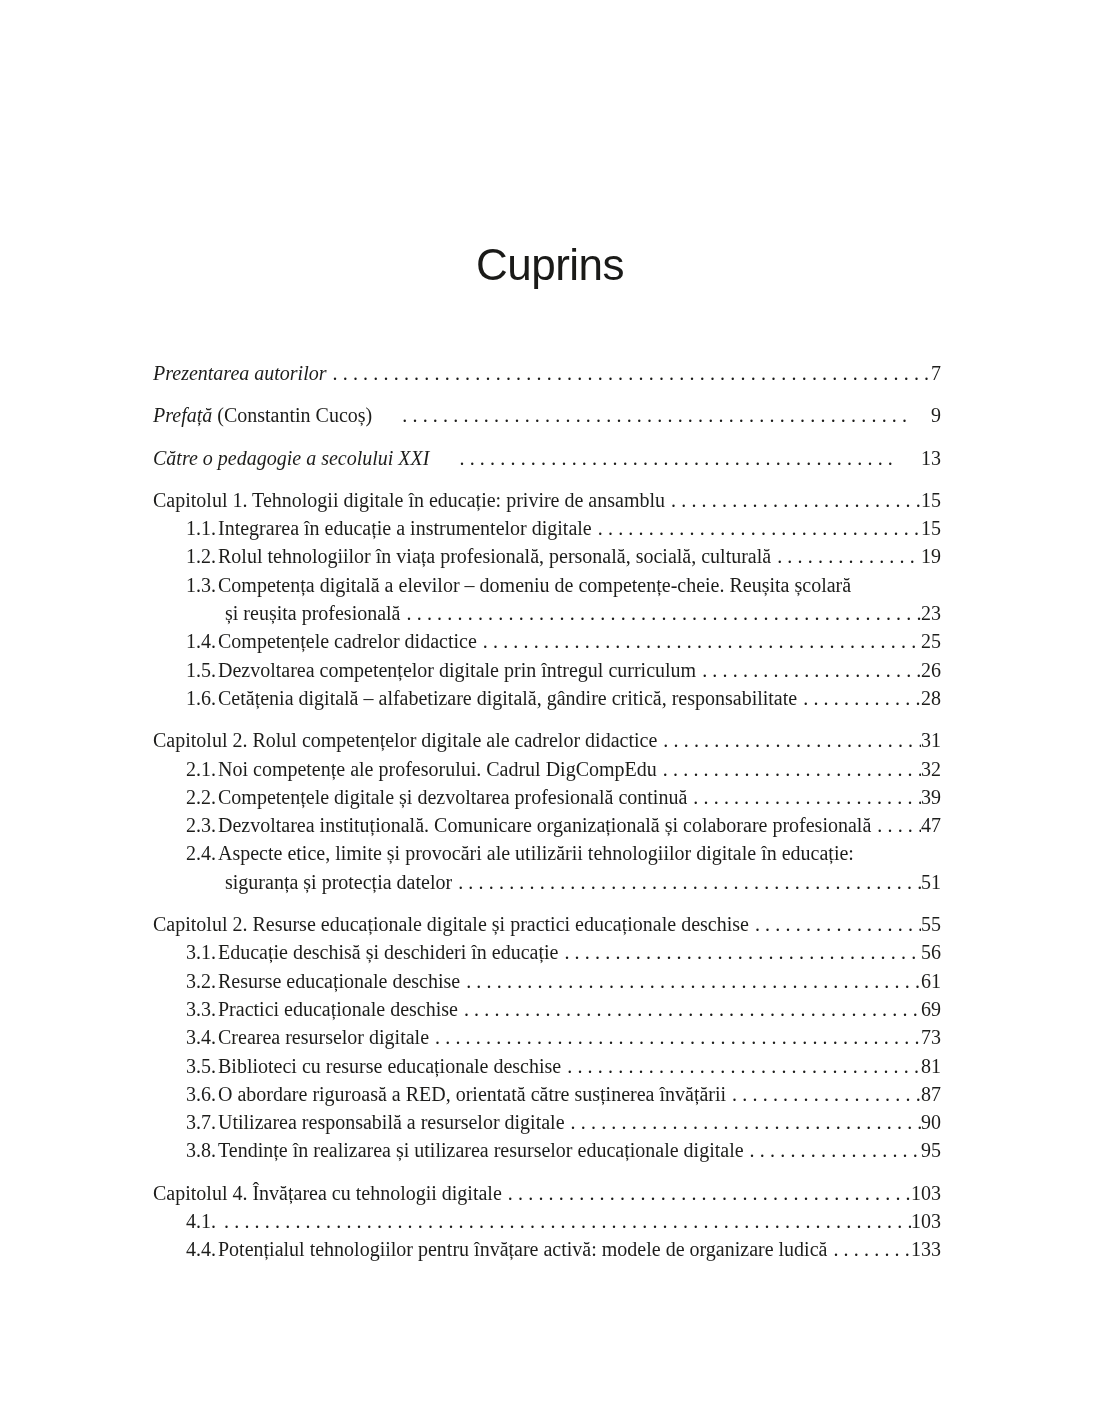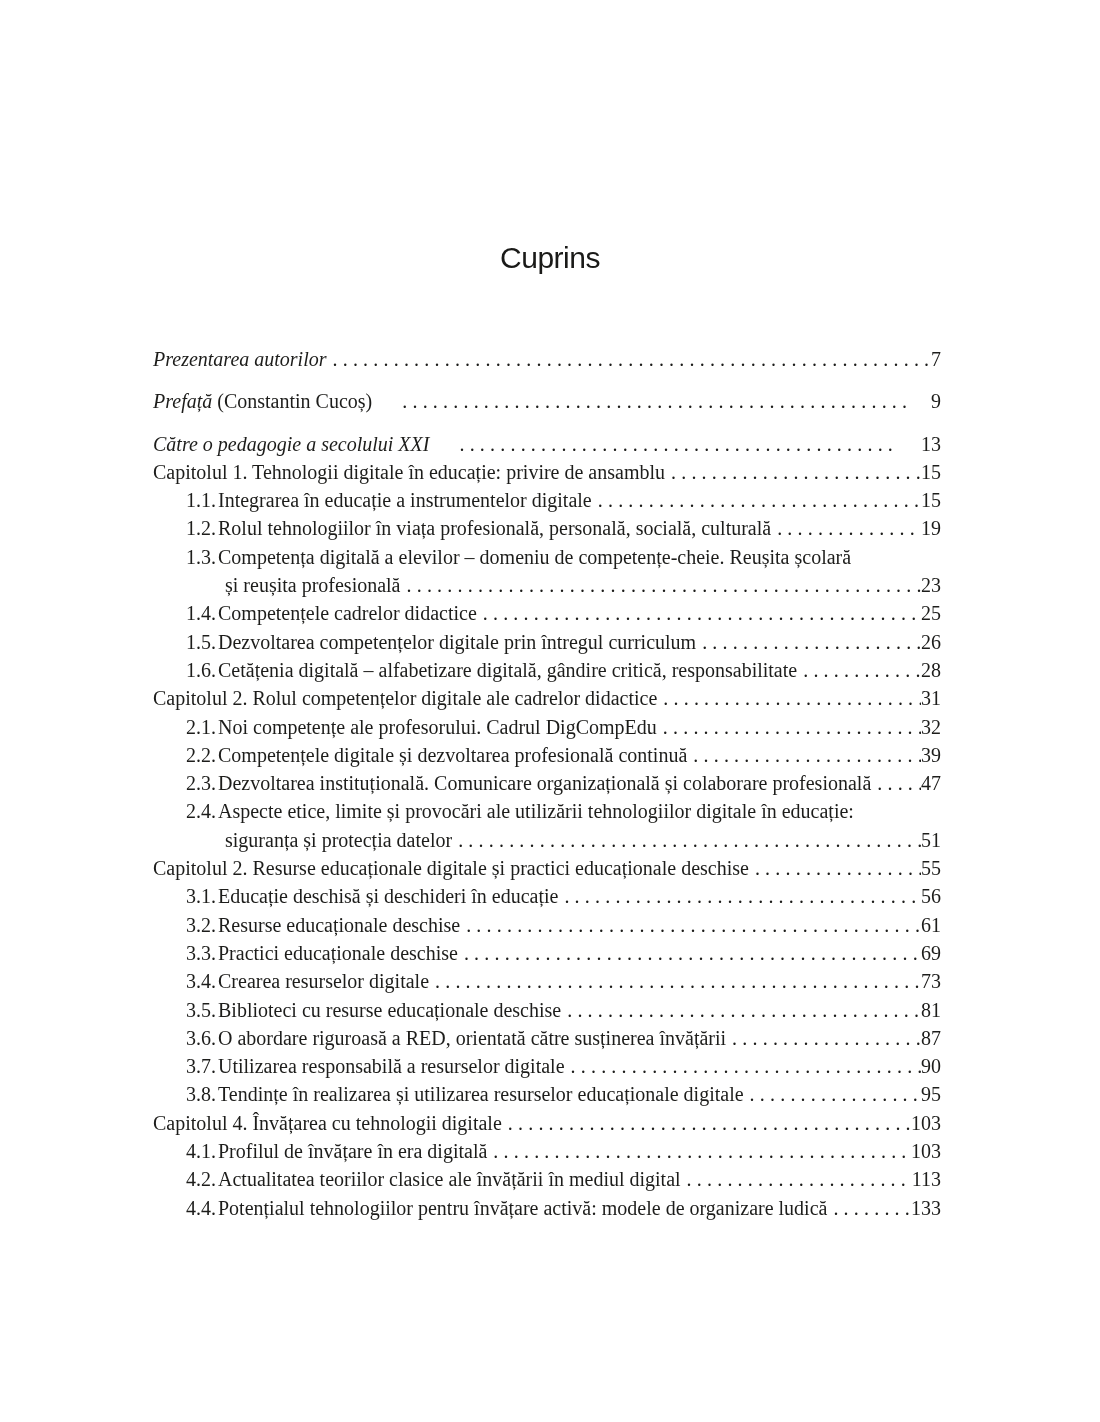--- a/index.html
+++ b/index.html
@@ -14,40 +14,40 @@
     background: #ffffff;
     overflow: hidden;
     font-family: "Liberation Serif", "DejaVu Serif", serif;
     font-size: 20px;
   }
   .doc-title {
     margin: 0;
     padding-top: 243px;
     text-align: center;
     font-family: "Liberation Sans", "DejaVu Sans", sans-serif;
-    font-size: 30px;
+    font-size: 44px;
     font-weight: 400;
     letter-spacing: -0.5px;
     line-height: 1;
     color: #1a1a18;
   }
   .content {
     width: 788px;
     margin: 72px 0 0 153px;
   }
   .row {
     display: flex;
     align-items: baseline;
     line-height: 28.3px;
     white-space: nowrap;
   }
   .txt { flex: none; }
   .fm .it { }
   .fm + .fm { margin-top: 14px; gap: 24px; }
-  .chapter { }
+  .chapter { margin-top: 14px; }
   .chapter.first { }
   .sub { padding-left: 33px; }
   .num { flex: none; width: 32px; }
   .cont { padding-left: 72px; }
   .leader {
     flex: 1 1 auto;
     min-width: 0;
     overflow: hidden;
     padding-left: 6px;
     height: 28.3px;
@@ -226,29 +226,22 @@
       </div>
 
       <div class="chapter">
         <div class="row chap">
           <span class="txt">Capitolul 4. Învățarea cu tehnologii digitale</span>
           <span class="leader"></span>
           <span class="pg">103</span>
         </div>
         <div class="row sub">
           <span class="num">4.1.</span>
-          <span class="txt">Profilul de învățare în era digitală</span>
           <span class="leader"></span>
           <span class="pg">103</span>
-        </div>
-        <div class="row sub">
-          <span class="num">4.2.</span>
-          <span class="txt">Actualitatea teoriilor clasice ale învățării în mediul digital</span>
-          <span class="leader"></span>
-          <span class="pg">113</span>
         </div>
         <div class="row sub">
           <span class="num">4.4.</span>
           <span class="txt">Potențialul tehnologiilor pentru învățare activă: modele de organizare ludică</span>
           <span class="leader"></span>
           <span class="pg">133</span>
         </div>
       </div>
 
     </div>

